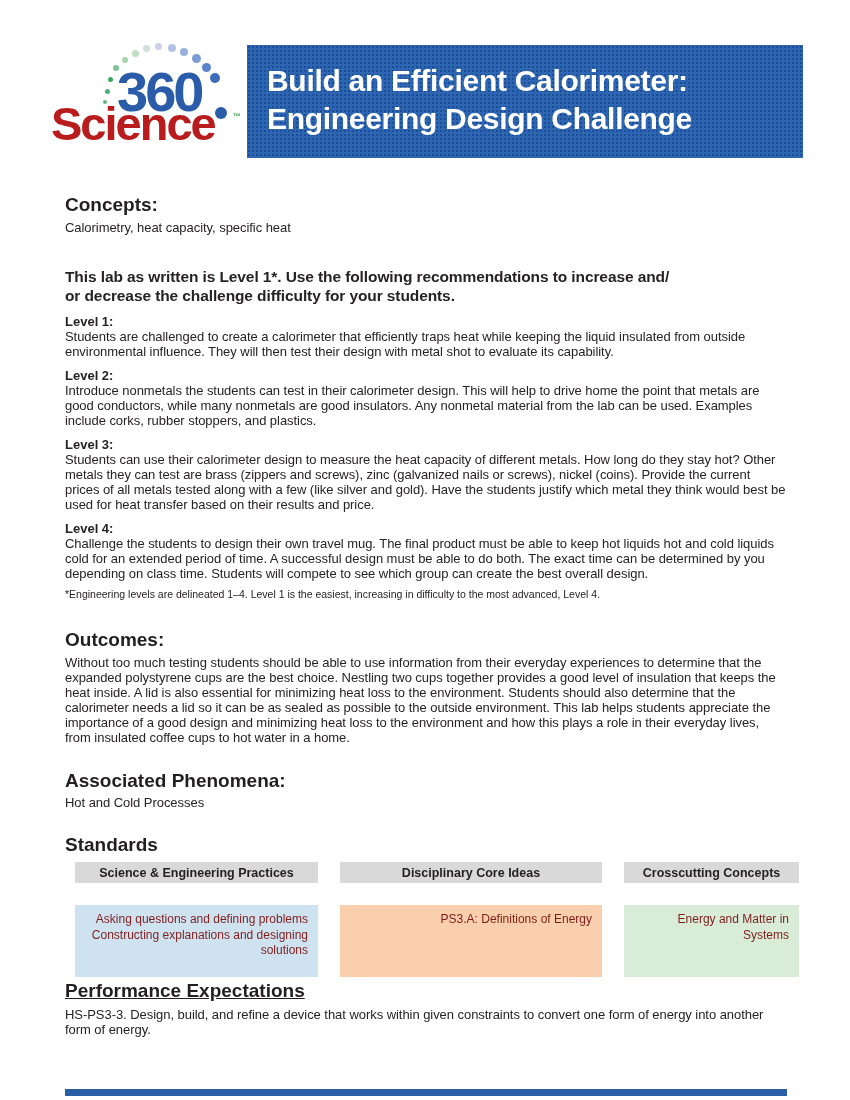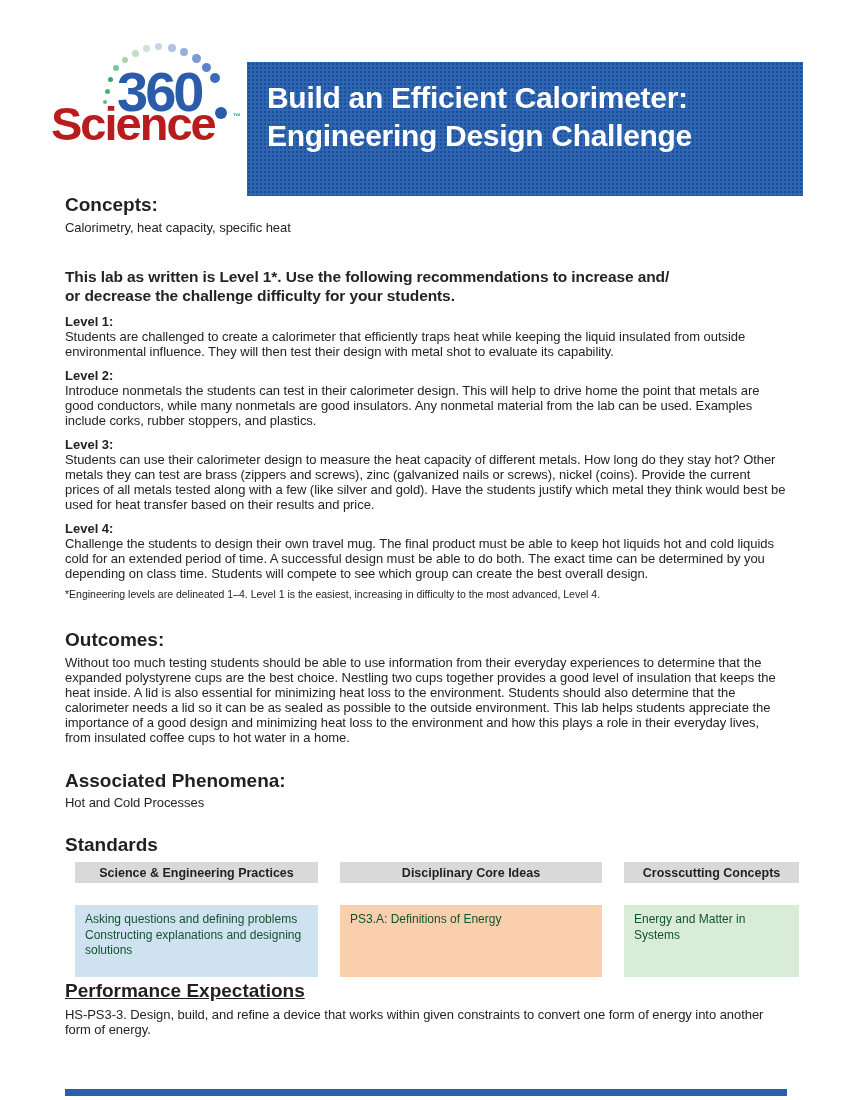--- a/index.html
+++ b/index.html
@@ -19,25 +19,25 @@
     font-size:56px; font-weight:bold; letter-spacing:-3px; line-height:1;
   }
   .brand-science {
     position:absolute; left:6px; top:60px;
     font-size:47px; font-weight:bold; letter-spacing:-2px; line-height:1;
   }
   .brand-tm { position:absolute; left:188px; top:72px; font-size:8px; font-weight:bold; }
 
   
   .banner {
-    position:absolute; left:247px; top:45px; width:556px; height:134px;
+    position:absolute; left:247px; top:45px; width:556px; height:113px;
     background-color:#2e66b2;
     background-image:radial-gradient(circle, #1c4d99 30%, rgba(0,0,0,0) 34%);
     background-size:4px 4px;
-    color:#ffffff; padding:17px 9px 0 20px;margin-top:17px;
+    color:#ffffff; padding:17px 9px 0 20px;
   }
   .banner .line {
     display:block; font-size:30px; font-weight:bold; line-height:38px; letter-spacing:-0.3px;
   }
 
   
   .content { position:absolute; left:65px; top:196px; width:723px; }
 
   .h-section { font-size:19px; font-weight:bold; line-height:18px; color:#231f20; }
   .body-text { font-size:13px; line-height:15px; letter-spacing:-0.05px; }
@@ -63,21 +63,21 @@
   .standards-table {
     margin:8px 0 0 10px; width:700px;
     display:grid; grid-template-columns:243px 262px 175px;
     column-gap:10px; row-gap:2px;gap:22px;
   }
   .st-header {
     height:21px; display:flex; align-items:center; justify-content:center;
     font-size:12.5px; font-weight:bold; color:#231f20;
   }
   .st-cell {
-    height:72px; padding:7px 10px; font-size:12px; line-height:15.5px; color:#14532d;
+    height:72px; padding:7px 10px; font-size:12px; line-height:15.5px; color:#7f1d1d;text-align:right;
   }
   .st-cell .item { display:block; }
 
   .pe-head { margin-top:5px;text-decoration:underline; }
   .pe-body { margin-top:7px; }
 
   
   .footer-bar { position:absolute; left:65px; top:1089px; width:722px; height:7px; }
 </style>
 </head>

